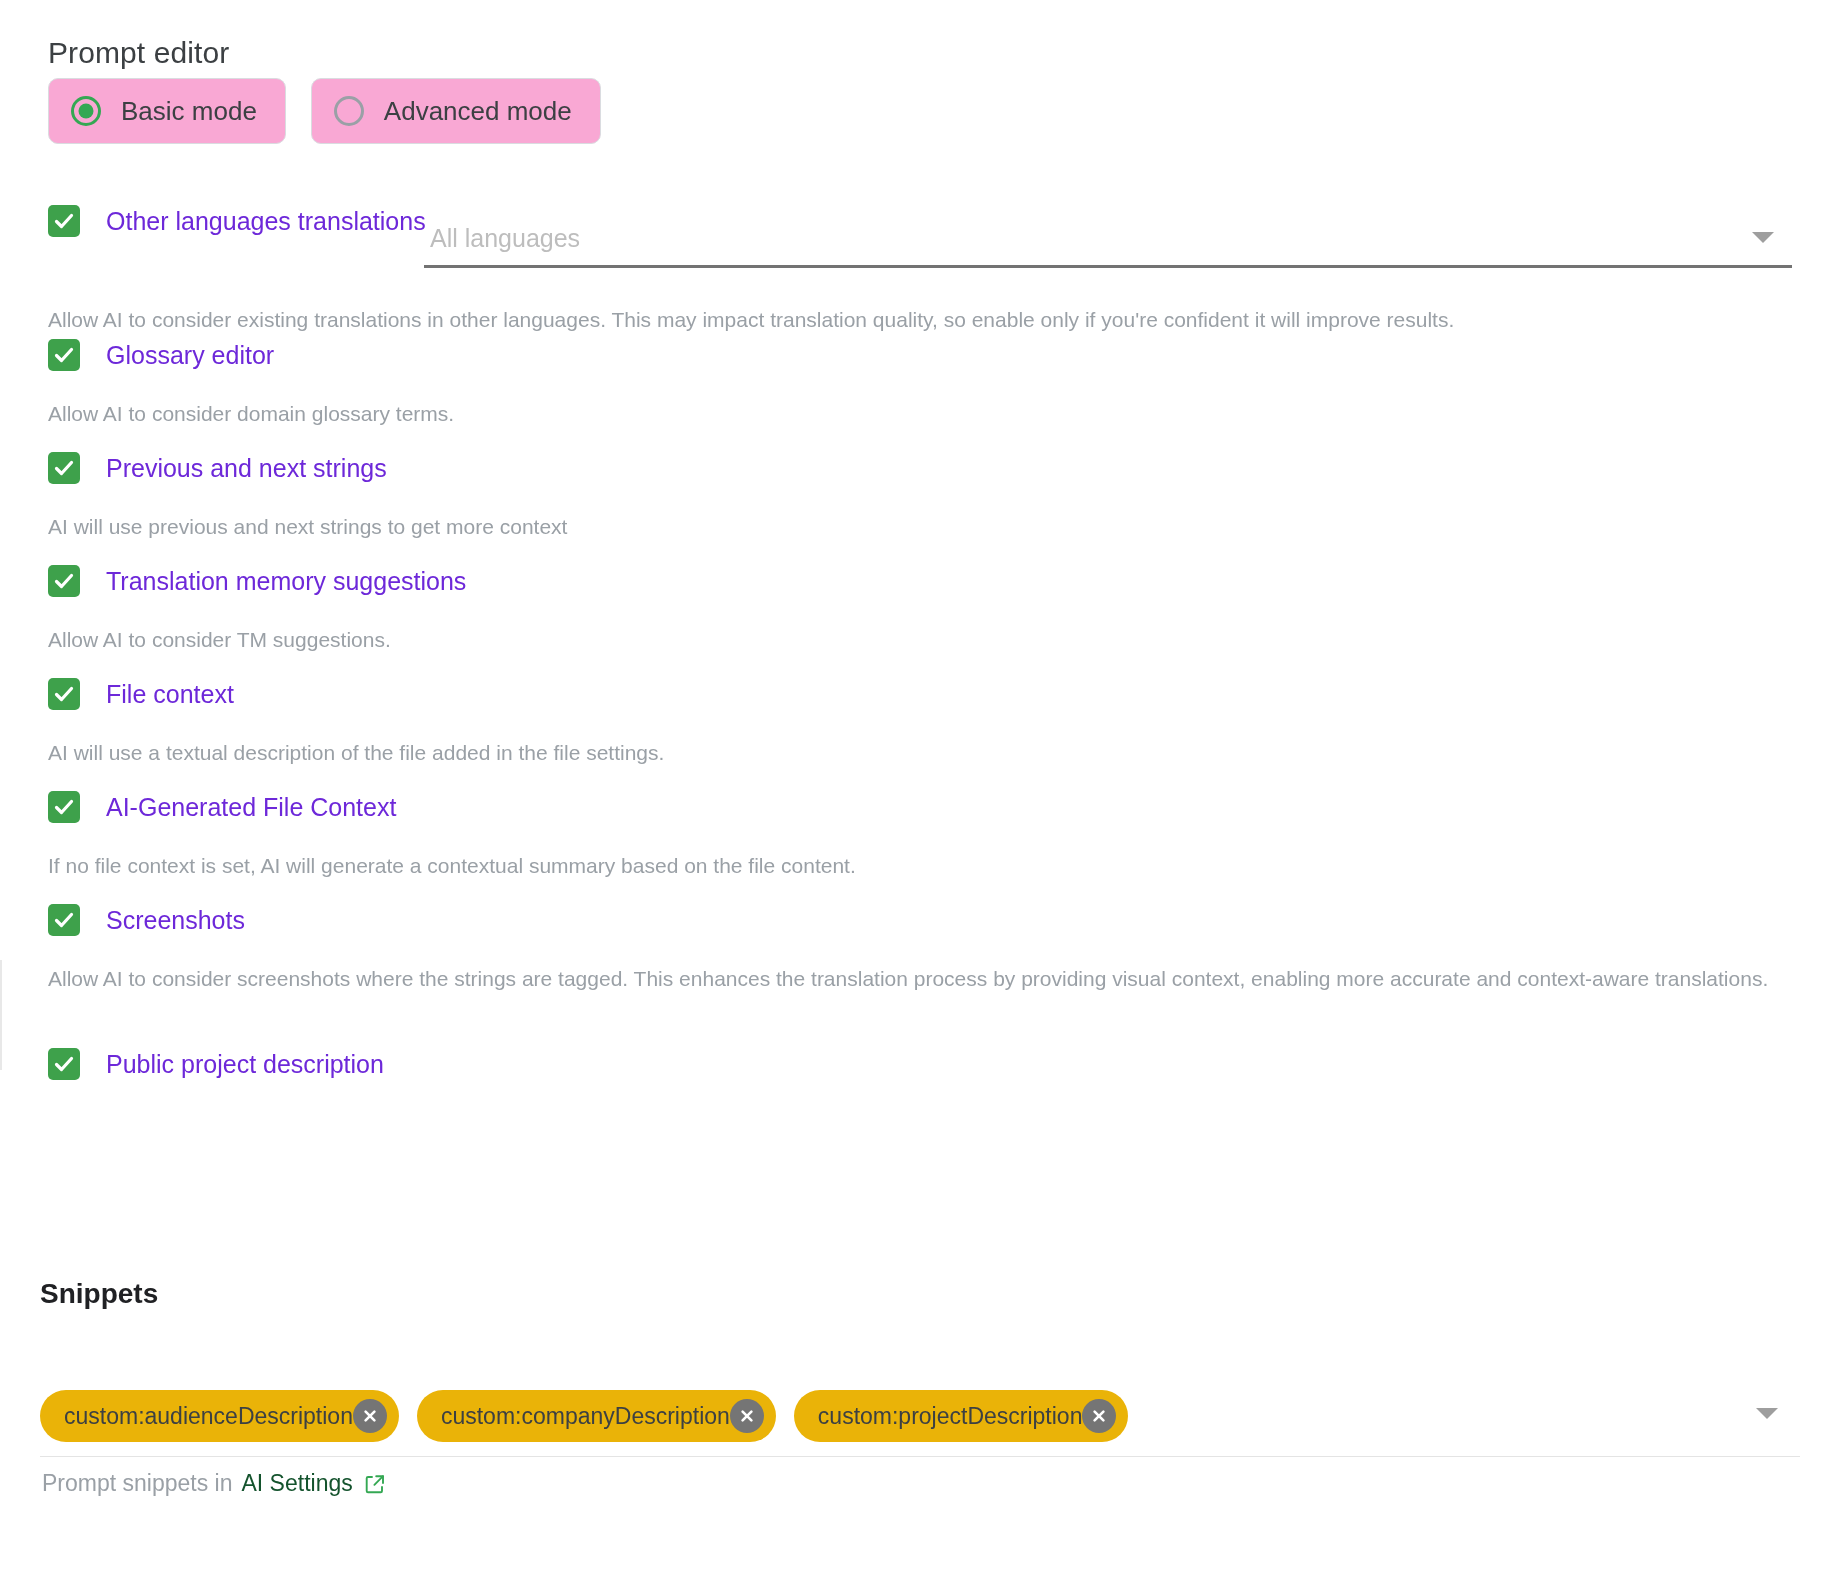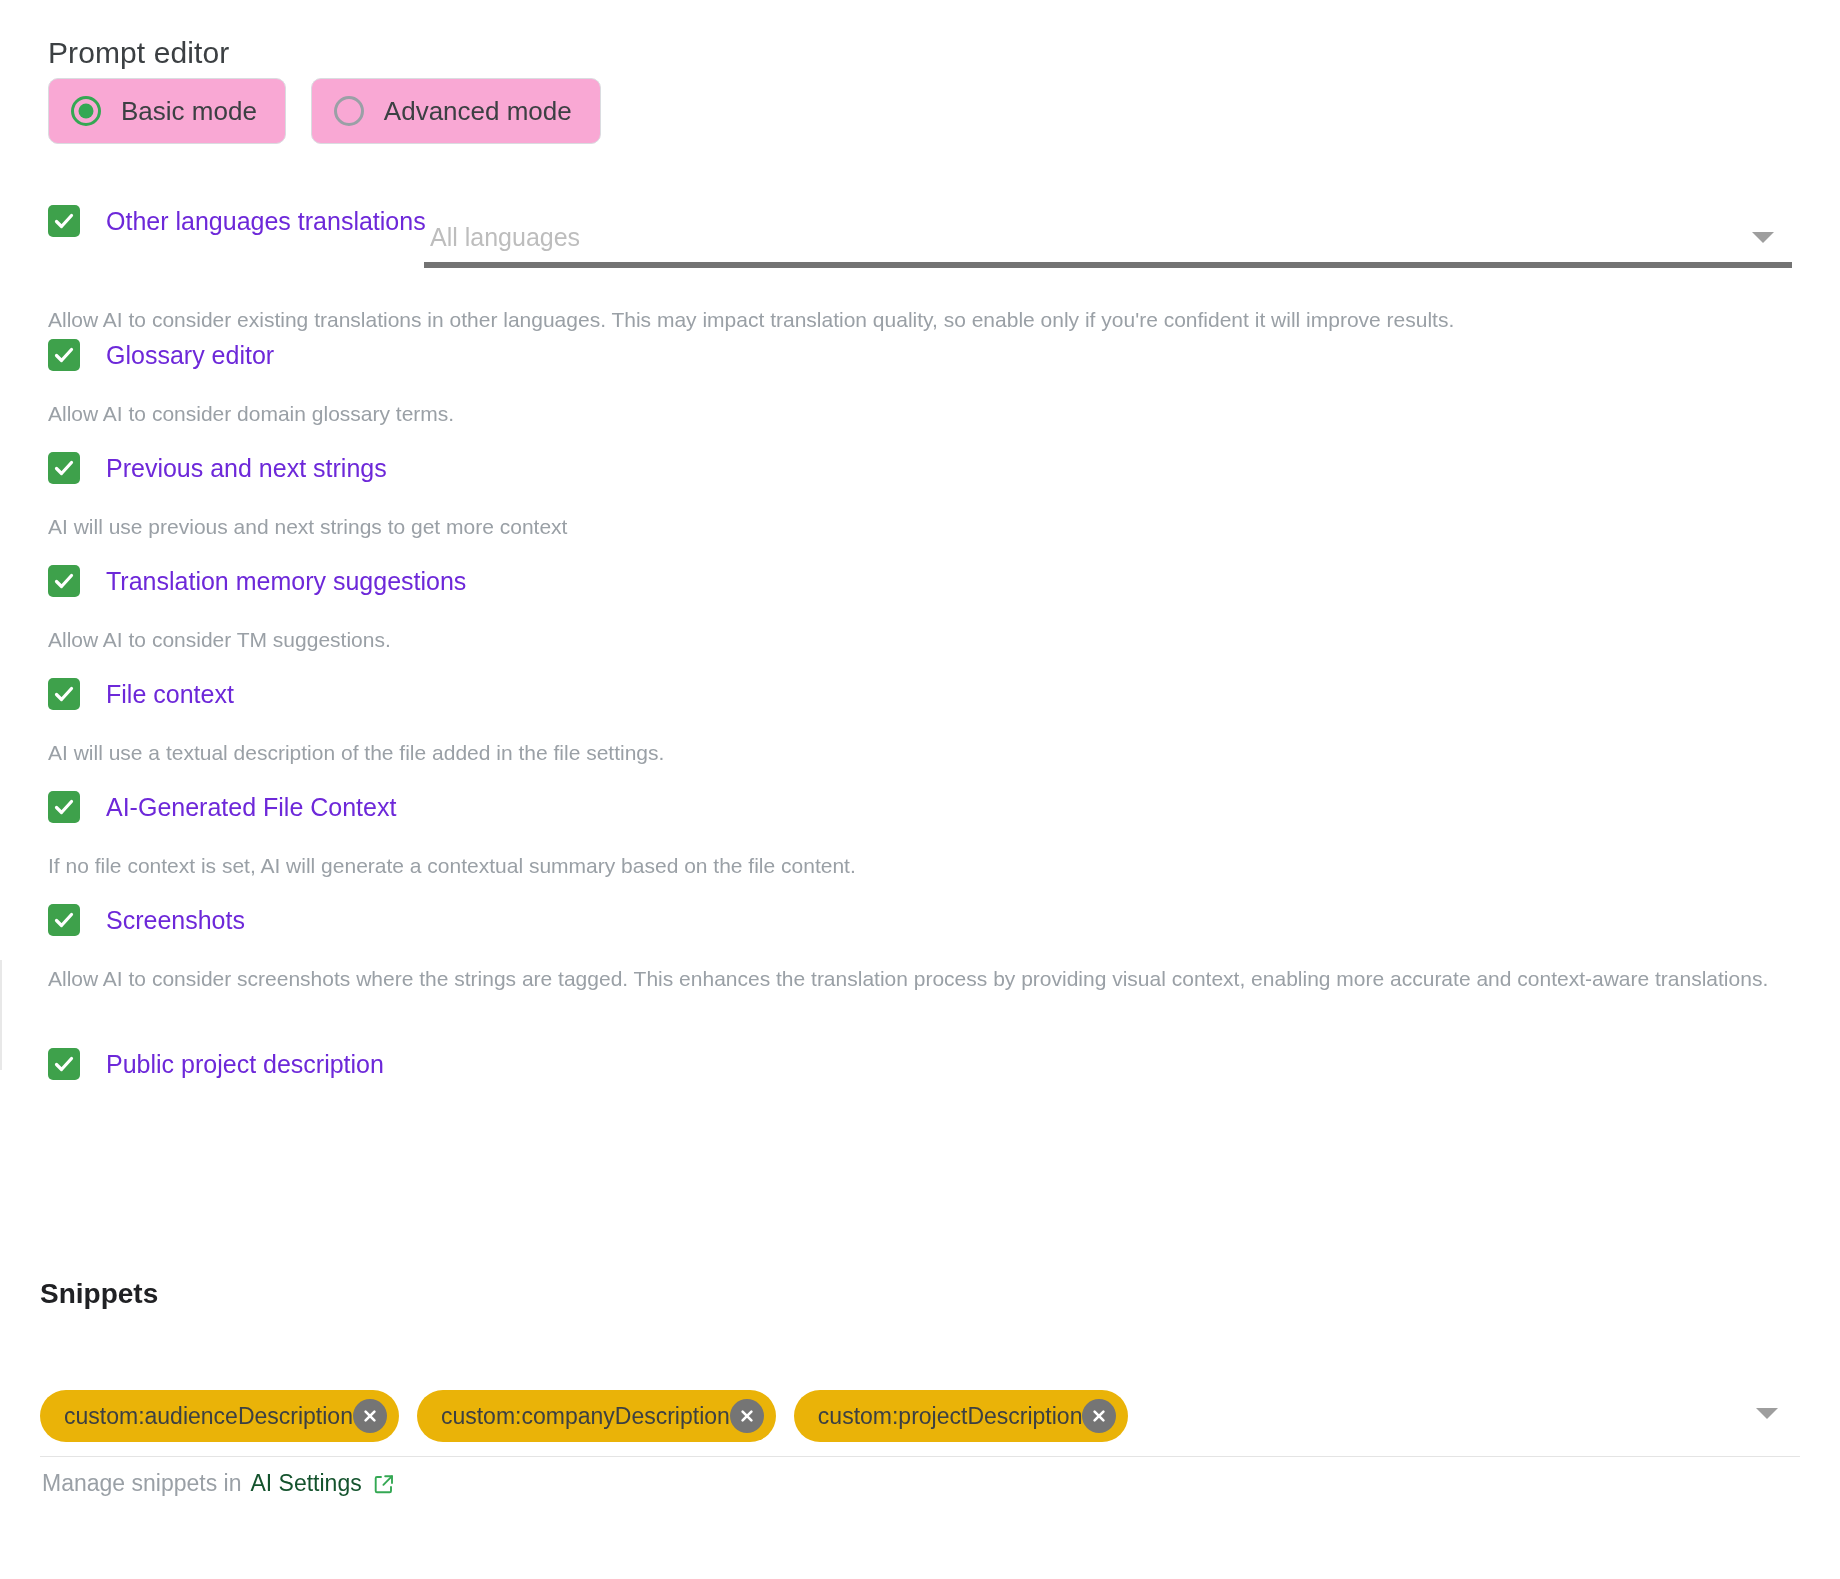--- a/index.html
+++ b/index.html
@@ -137,21 +137,21 @@
     margin-top: 20px;
     max-width: 1480px;
   }
 
   
   .inline-select {
     position: absolute;
     left: 424px;
     top: 14px;
     width: 1368px;
-    border-bottom: 6px solid #737373;
+    border-bottom: 3px solid #737373;
     height: 56px;
     display: flex;
     align-items: center;
     cursor: pointer;
   }
   .inline-select .sel-value {
     font-size: 25px;
     color: #bdbdbd;
     padding-left: 6px;
   }
@@ -398,21 +398,21 @@
       <span class="chip-close">
         <svg width="18" height="18" viewBox="0 0 18 18" aria-hidden="true">
           <path d="M4.6 4.6 L13.4 13.4 M13.4 4.6 L4.6 13.4" stroke="#ffffff" stroke-width="2.6" stroke-linecap="round"></path>
         </svg>
       </span>
     </span>
     <span class="chips-caret"></span>
   </div>
 
   <div class="manage-line">
-    <span>Manage snippets in</span>
+    <span>Prompt snippets in</span>
     <span class="manage-link">AI Settings</span>
     <span class="ext-icon">
       <svg width="22" height="22" viewBox="0 0 22 22" aria-hidden="true">
         <path d="M8 4 H4 A1.3 1.3 0 0 0 2.7 5.3 V18 A1.3 1.3 0 0 0 4 19.3 H16.7 A1.3 1.3 0 0 0 18 18 V14" fill="none" stroke="#34a853" stroke-width="1.9" stroke-linecap="round" stroke-linejoin="round"></path>
         <path d="M12.2 3.2 H19 V10" fill="none" stroke="#34a853" stroke-width="1.9" stroke-linecap="round" stroke-linejoin="round"></path>
         <path d="M19 3.2 L10.4 11.8" fill="none" stroke="#34a853" stroke-width="1.9" stroke-linecap="round"></path>
       </svg>
     </span>
   </div>
 

